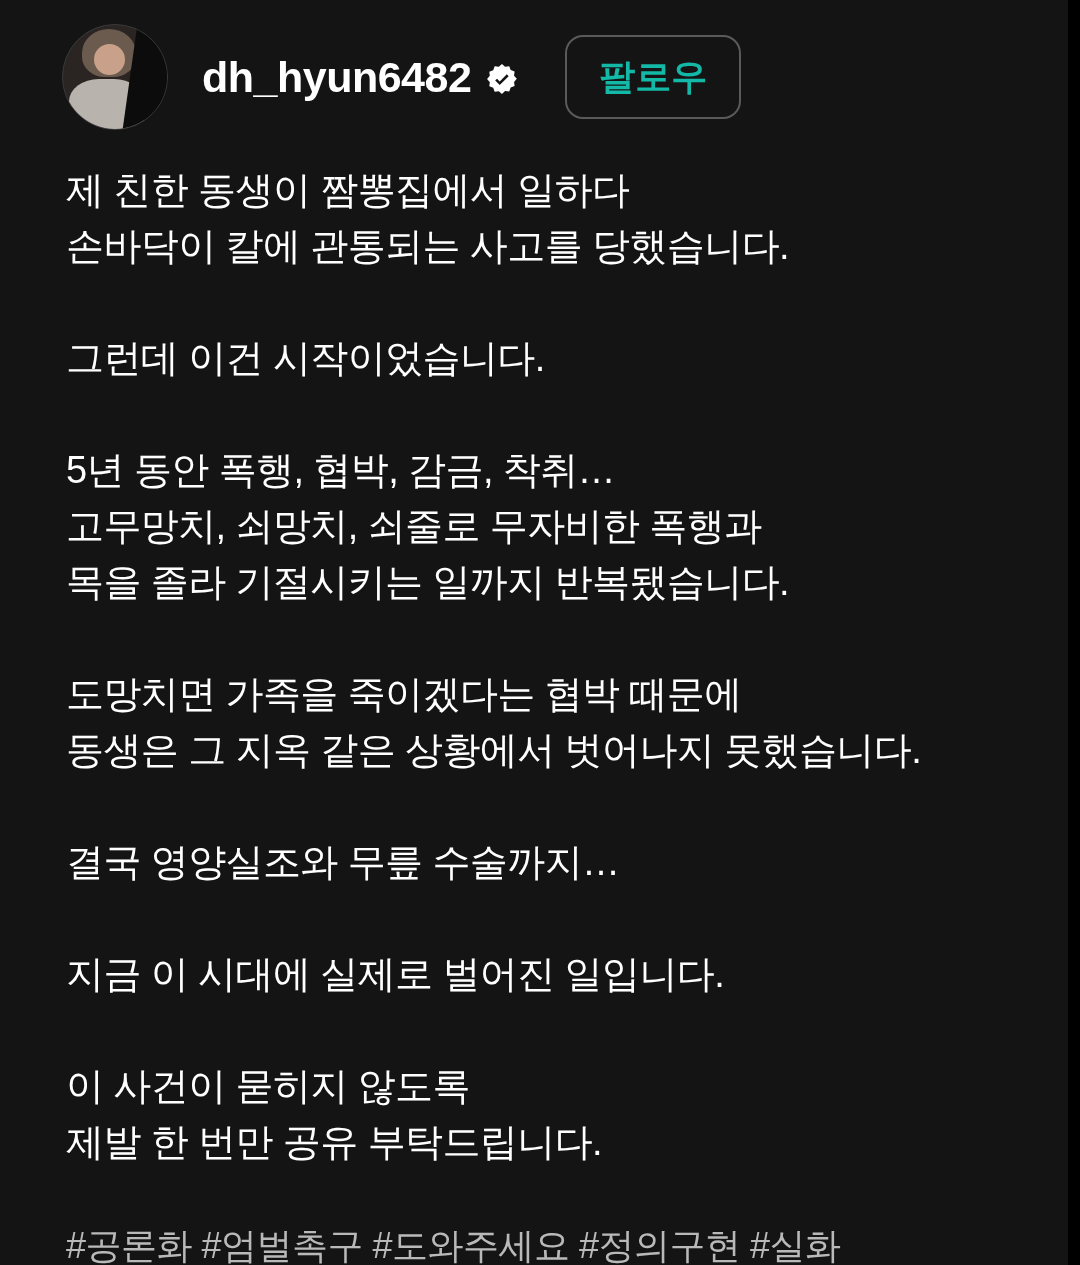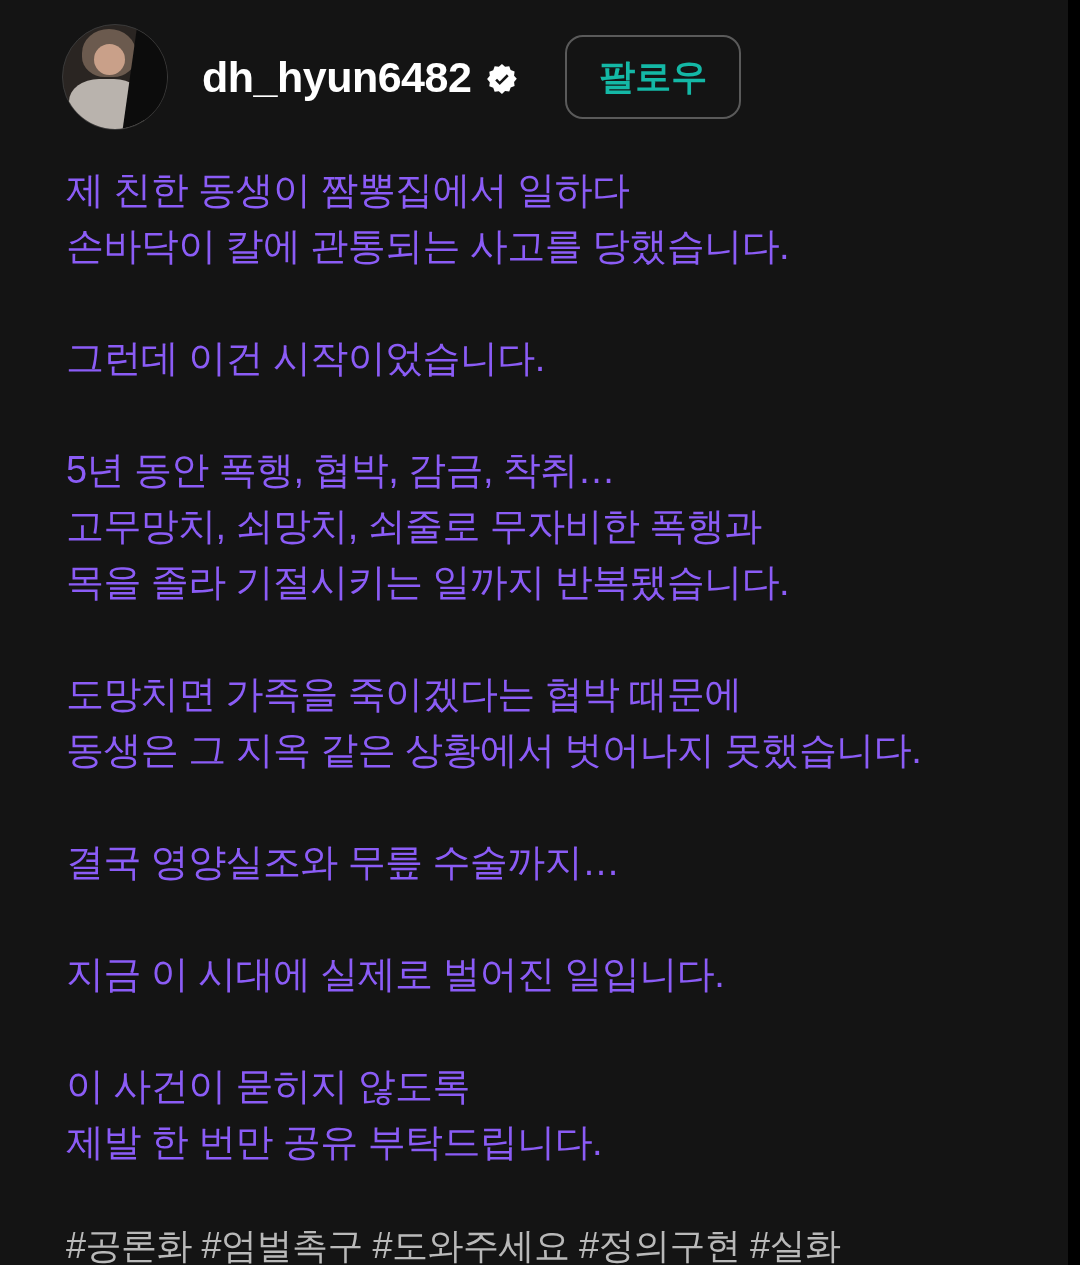--- a/index.html
+++ b/index.html
@@ -114,21 +114,21 @@
     justify-content: center;
     cursor: pointer;
     box-sizing: border-box;
   }
 
   
   .caption {
     padding: 42px 60px 0 66px;
     font-size: 38px;
     line-height: 56px;
-    color: #8b5cf6;
+    color: #ffffff;
     letter-spacing: -0.6px;
     white-space: pre-wrap;
     word-break: keep-all;
   }
   .hashtags {
     padding: 52px 60px 0 66px;
     font-size: 36px;
     line-height: 48px;
     color: #b9b9b9;
     letter-spacing: -0.5px;

